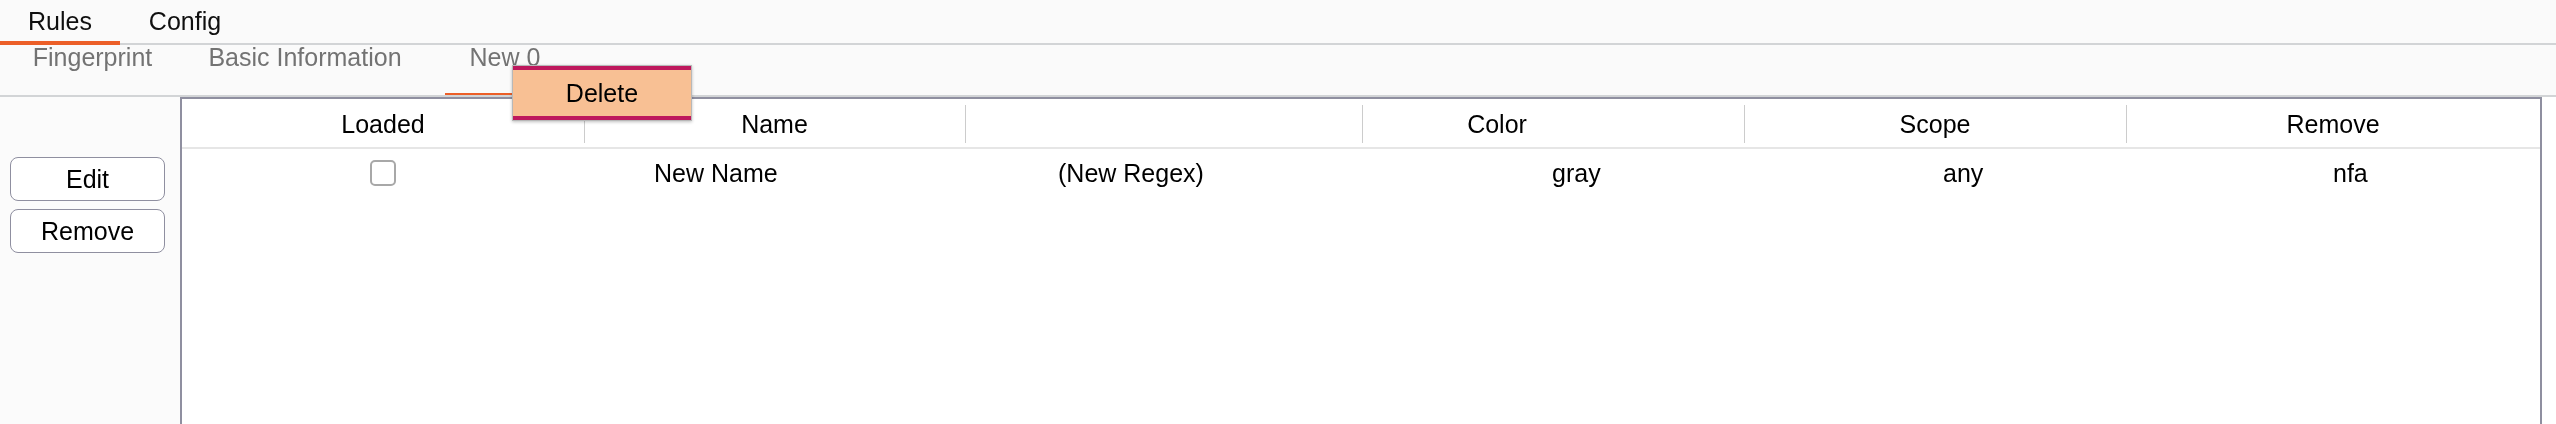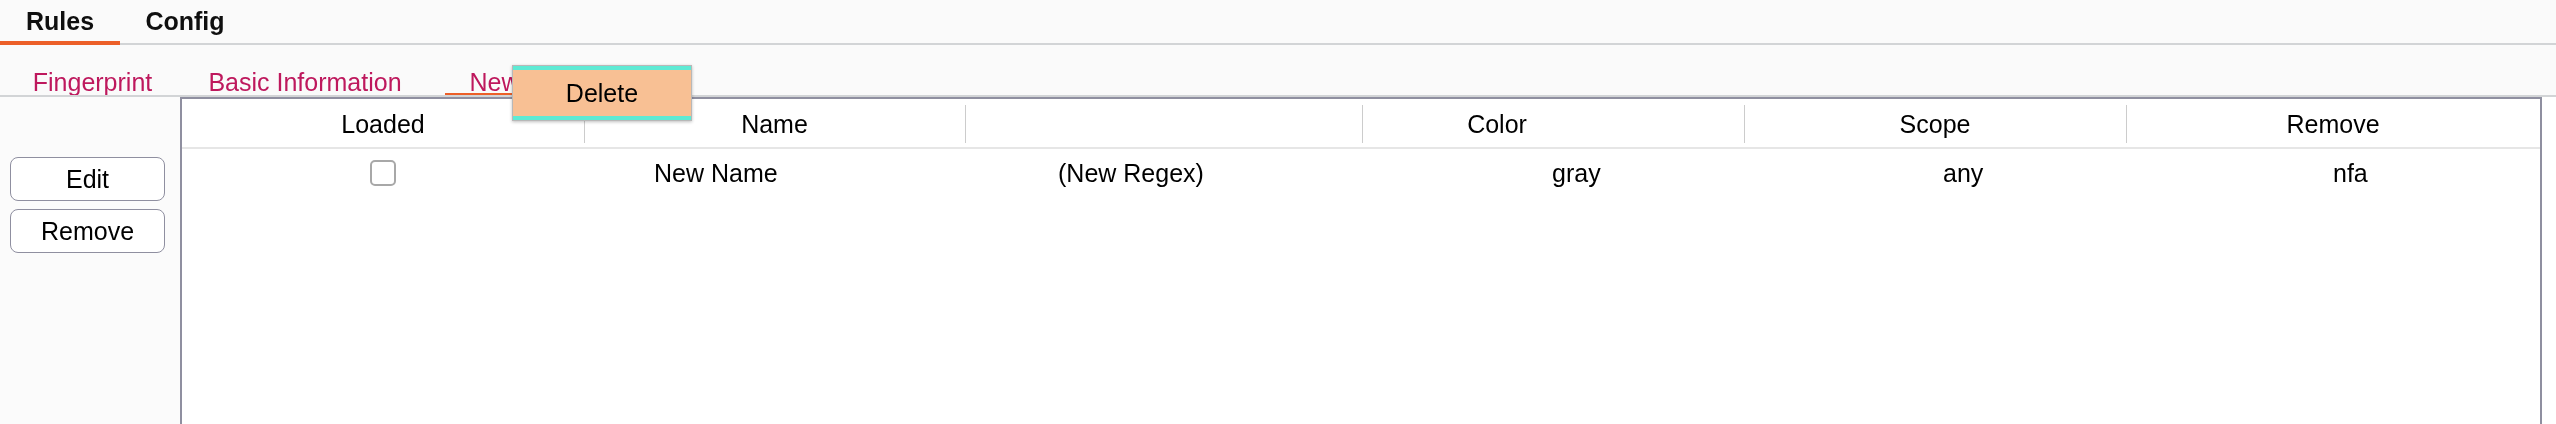--- a/index.html
+++ b/index.html
@@ -17,21 +17,20 @@
   }
 
   
   #primary-tabbar {
     position: absolute;
     left: 0; top: 0;
     width: 2556px;
     height: 45px;
     background: #fafafa;
     box-sizing: border-box;
-    font-weight: bold;
   }
   #primary-tabbar .tab-underline-track {
     position: absolute;
     left: 0; bottom: 0;
     width: 2556px;
     height: 2px;
     background: #d2d4d6;
   }
   #primary-tabbar .tablist {
     position: absolute;
@@ -79,25 +78,25 @@
   #secondary-tabbar .stablist {
     position: absolute;
     left: 0; top: 0;
     height: 50px;
     display: flex;
     align-items: center;
   }
   .stab {
     height: 50px;
     display: flex;
-    align-items: flex-end;
-    justify-content: center;
-    font-size: 25px;
-    line-height: 1;
-    color: #be185d;
+    align-items: flex-start;
+    justify-content: center;
+    font-size: 25px;
+    line-height: 1;
+    color: #737373;
     cursor: default;
     box-sizing: border-box;
   }
   .stab-fingerprint { width: 185px; }
   .stab-basic { width: 240px; }
   .stab-new { width: 160px; }
   .stab-active-bar {
     position: absolute;
     bottom: 0;
     height: 4px;
@@ -113,21 +112,21 @@
     background: #d2d4d6;
   }
 
   
   #context-menu {
     position: absolute;
     left: 512px;
     top: 65px;
     width: 180px;
     height: 56px;
-    background: #5eead4;
+    background: #be185d;
     border: 1px solid #b8b8b8;
     box-sizing: border-box;
     box-shadow: 0 1px 3px rgba(0,0,0,0.25);
     padding: 4px 0;
     z-index: 40;
   }
   #context-menu .menu-item {
     width: 100%;
     height: 46px;
     display: flex;

